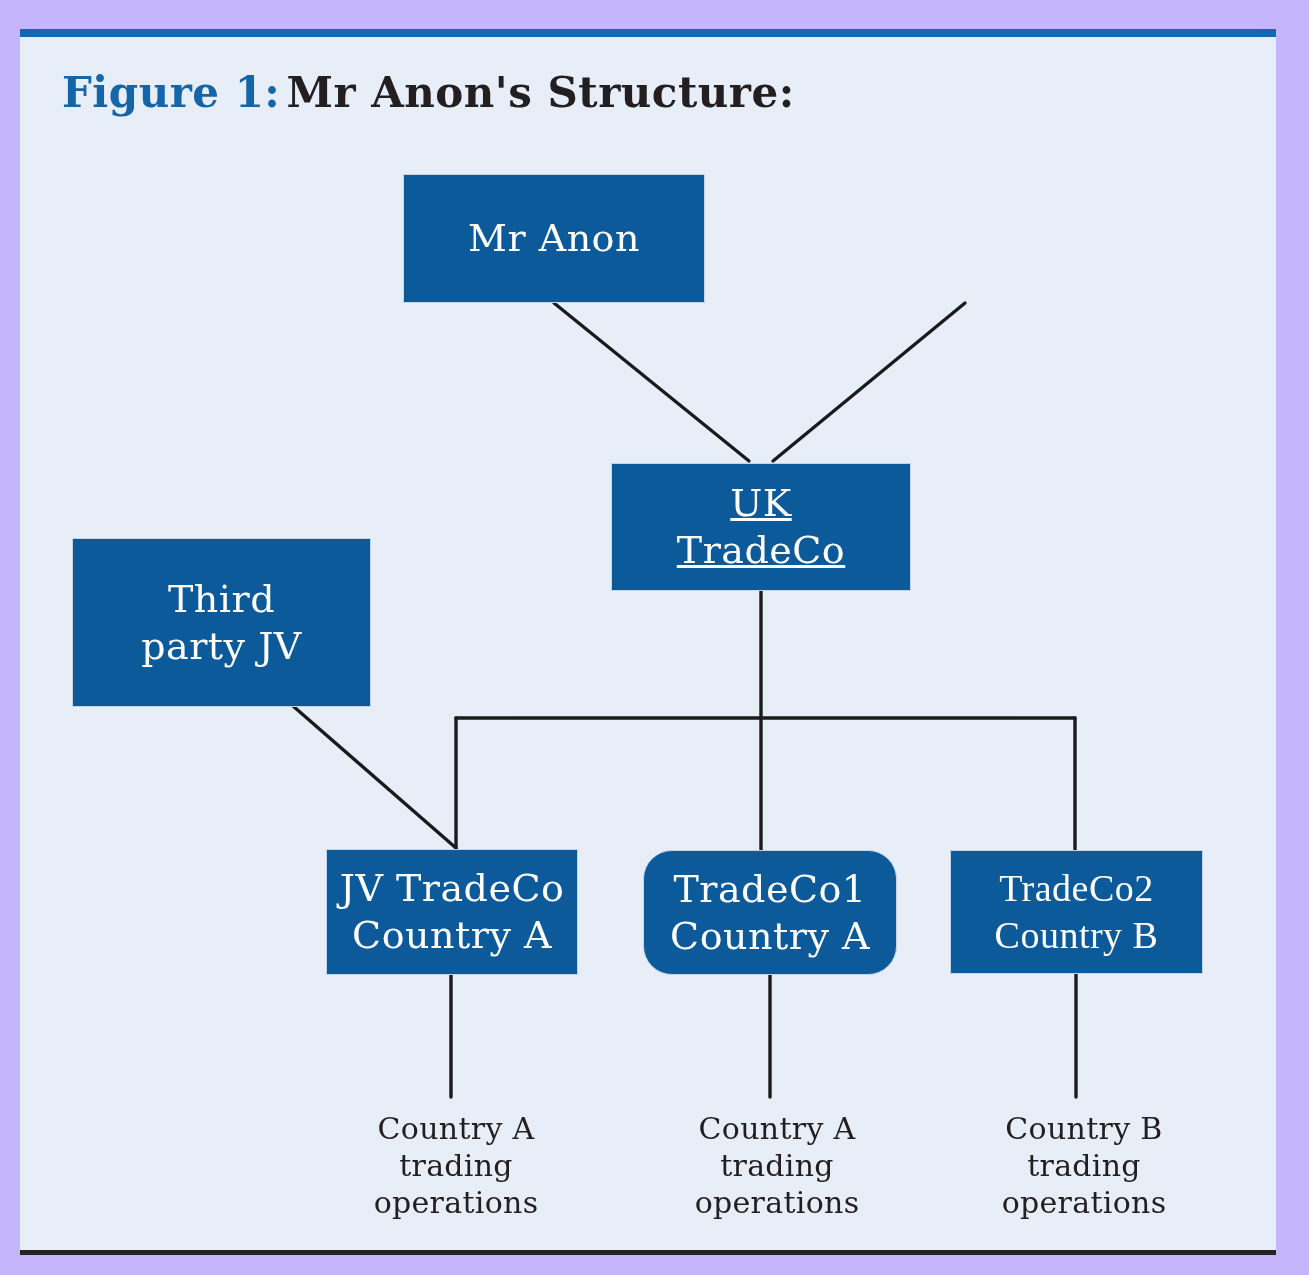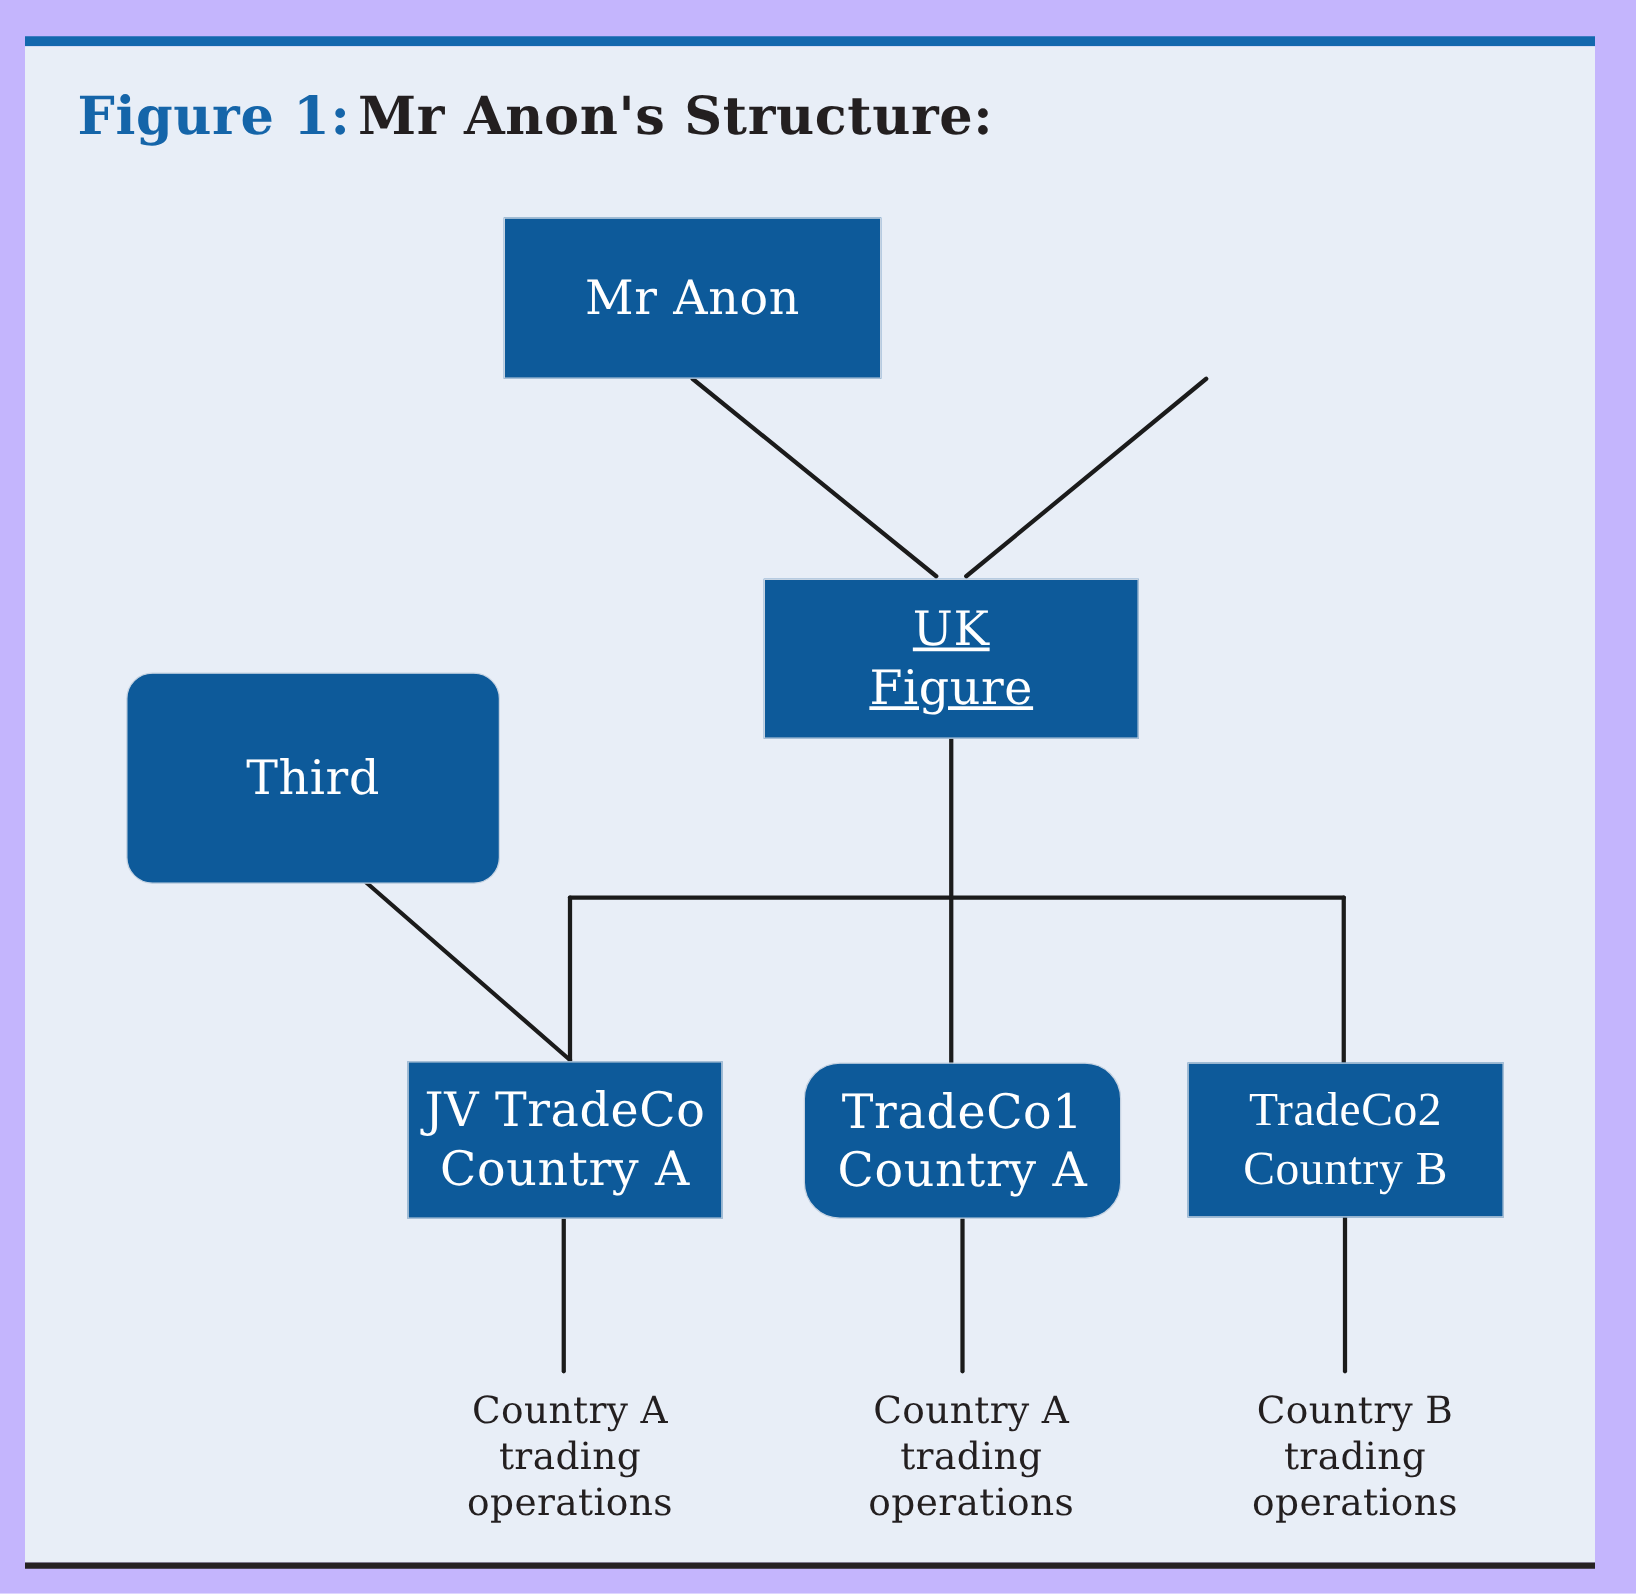--- a/index.html
+++ b/index.html
@@ -94,25 +94,26 @@
     <line x1="1076" y1="974" x2="1076" y2="1097"></line>
   </svg>
 
   <div class="node" style="left:403px;top:174px;width:302px;height:129px;">
     <div>Mr Anon</div>
   </div>
 
 
   <div class="node" style="left:611px;top:463px;width:300px;height:128px;text-decoration:underline;">
     <div>UK</div>
-    <div>Figure</div>
+    <div>TradeCo</div>
   </div>
 
-  <div class="node" style="left:101px;top:538px;width:299px;height:169px;border-radius:21px;">
+  <div class="node" style="left:72px;top:538px;width:299px;height:169px;">
     <div>Third</div>
+    <div>party JV</div>
   </div>
 
   <div class="node" style="left:326px;top:849px;width:252px;height:126px;">
     <div>JV TradeCo</div>
     <div>Country A</div>
   </div>
 
   <div class="node" style="left:643px;top:850px;width:254px;height:125px;border-radius:29px;">
     <div>TradeCo1</div>
     <div>Country A</div>

